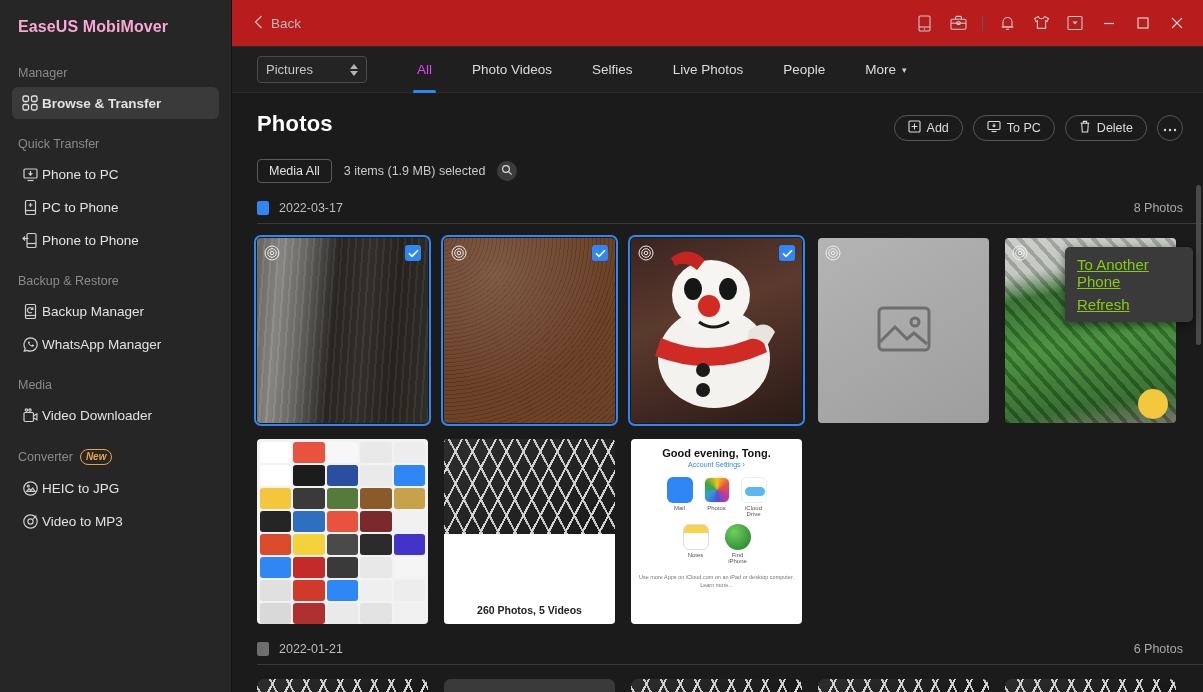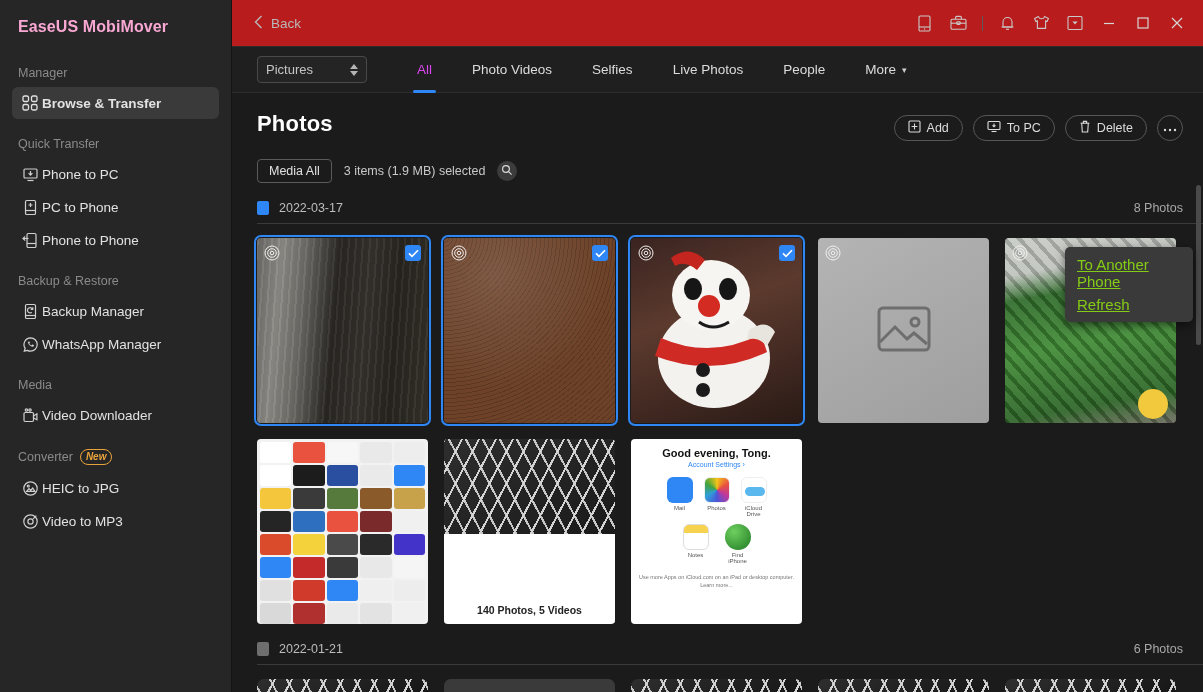--- a/index.html
+++ b/index.html
@@ -610,21 +610,21 @@
               <i style="background:#b03030"></i>
               <i style="background:#eaeaea"></i>
               <i style="background:#e3e3e3"></i>
               <i style="background:#f0f0f0"></i>
           </div>
         </div>
 
         <div class="thumb">
           <div class="art art-keyb"></div>
           <div style="position:absolute;left:0;right:0;bottom:28px;height:62px;background:#fff;z-index:1"></div>
-          <div class="thumb-caption">140 Photos, 5 Videos</div>
+          <div class="thumb-caption">260 Photos, 5 Videos</div>
         </div>
 
         <div class="thumb">
           <div class="ic">
             <h4>Good evening, Tong.</h4>
             <div class="acct">Account Settings ›</div>
             <div class="apps">
               <div class="ai">
                 <div class="sq" style="background:#2f87f5"></div>
                 <div class="cap">Mail</div>

